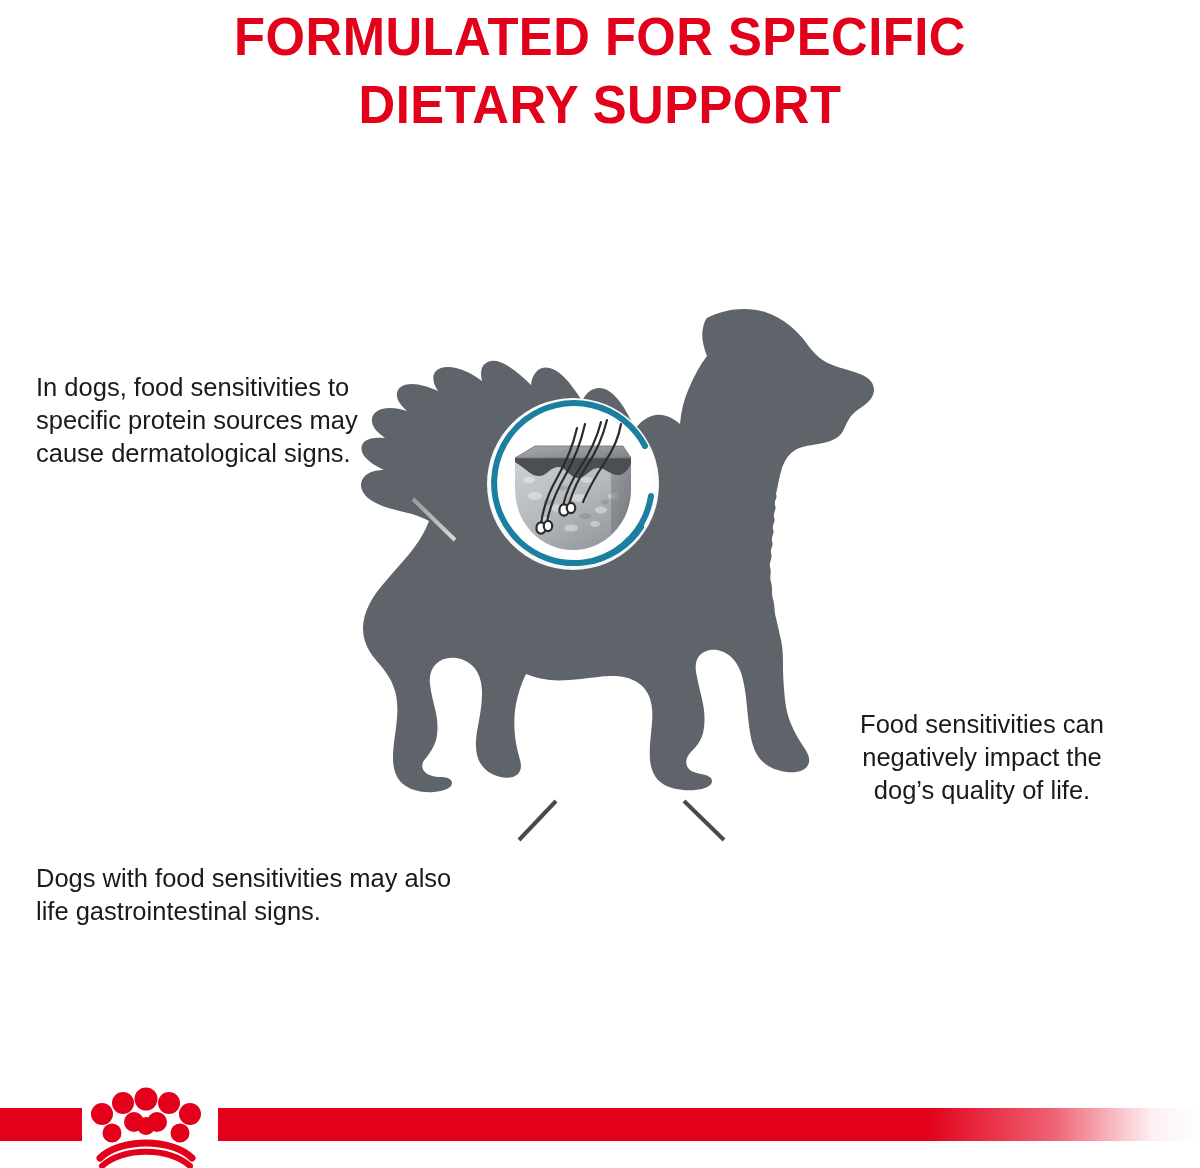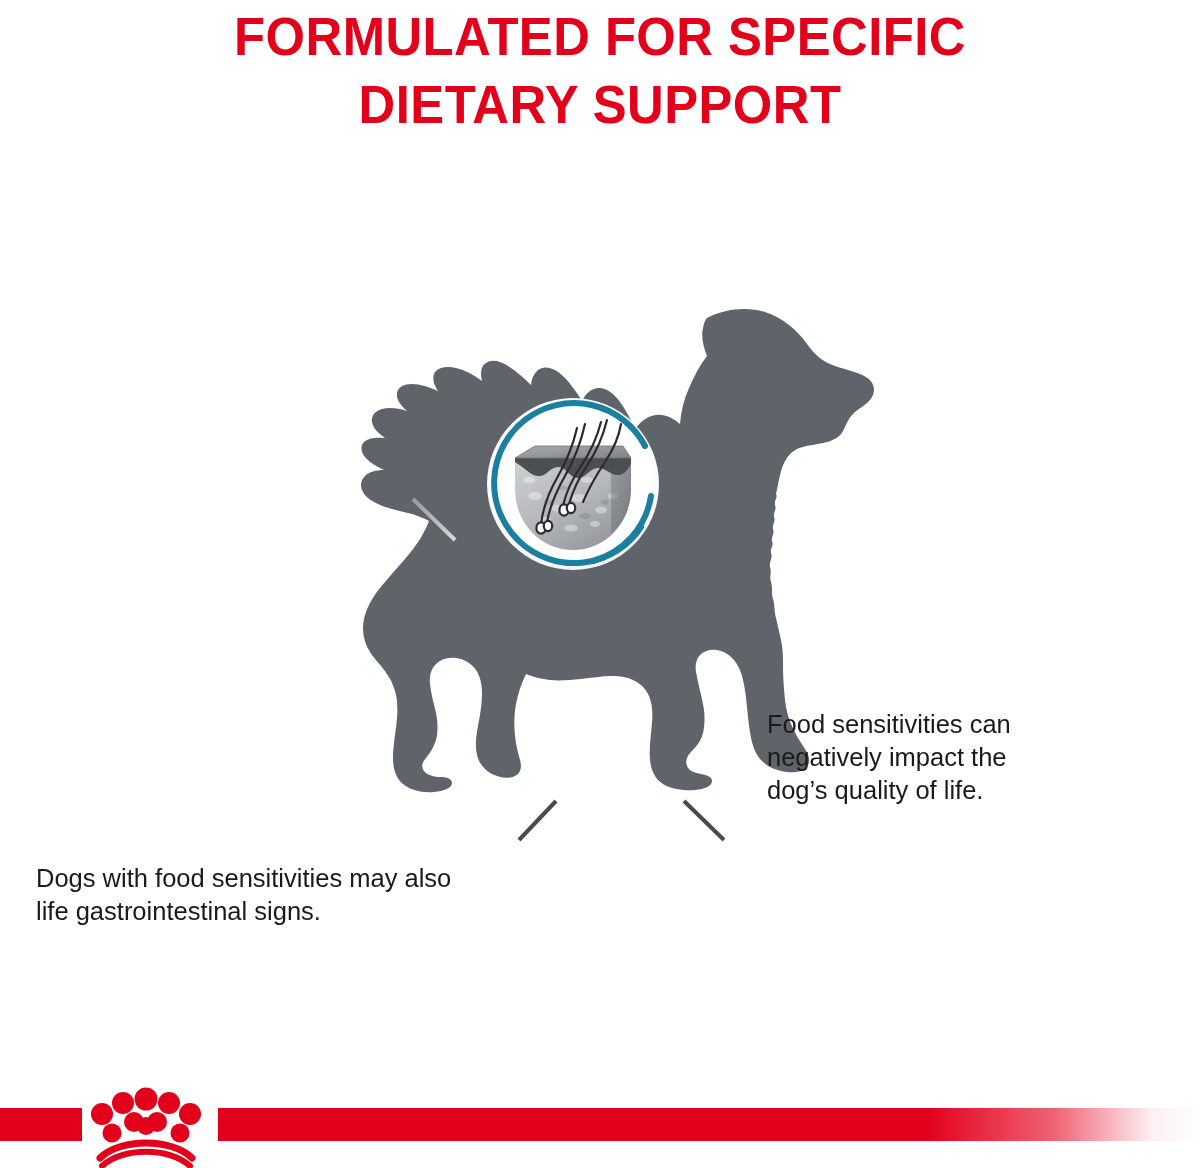--- a/index.html
+++ b/index.html
@@ -58,21 +58,21 @@
   #callout-gi {
     left: 36px;
     top: 862px;
     width: 580px;
     text-align: left;
   }
   #callout-quality {
     right: 3px;
     top: 708px;
     width: 430px;
-    text-align: left;
+    text-align: center;
   }
 
   
   .leader { position: absolute; }
   .leader svg { display: block; overflow: visible; }
 
   
   #dog-silhouette {
     position: absolute;
     left: 355px;
@@ -403,20 +403,23 @@
           <stop offset="70%" stop-color="#9A9A9A"></stop>
           <stop offset="88%" stop-color="#5A5A5A"></stop>
           <stop offset="100%" stop-color="#8A8A8A"></stop>
         </linearGradient>
       </defs>
       <path d="M 24 11 L 64 50" stroke="#4A4A4A" stroke-width="4" fill="none"></path>
       <path d="M 62 50 L 540 50" stroke="url(#lgBotR)" stroke-width="4" fill="none"></path>
     </svg>
   </div>
 
+  <div class="callout" id="callout-derm">In dogs, food sensitivities to
+specific protein sources may
+cause dermatological signs.</div>
 
   <div class="callout" id="callout-gi">Dogs with food sensitivities may also
 life gastrointestinal signs.</div>
 
   <div class="callout" id="callout-quality">Food sensitivities can
 negatively impact the
 dog’s quality of life.</div>
 
   <div id="brand-bar">
     <div class="bar-seg" id="bar-left"></div>

